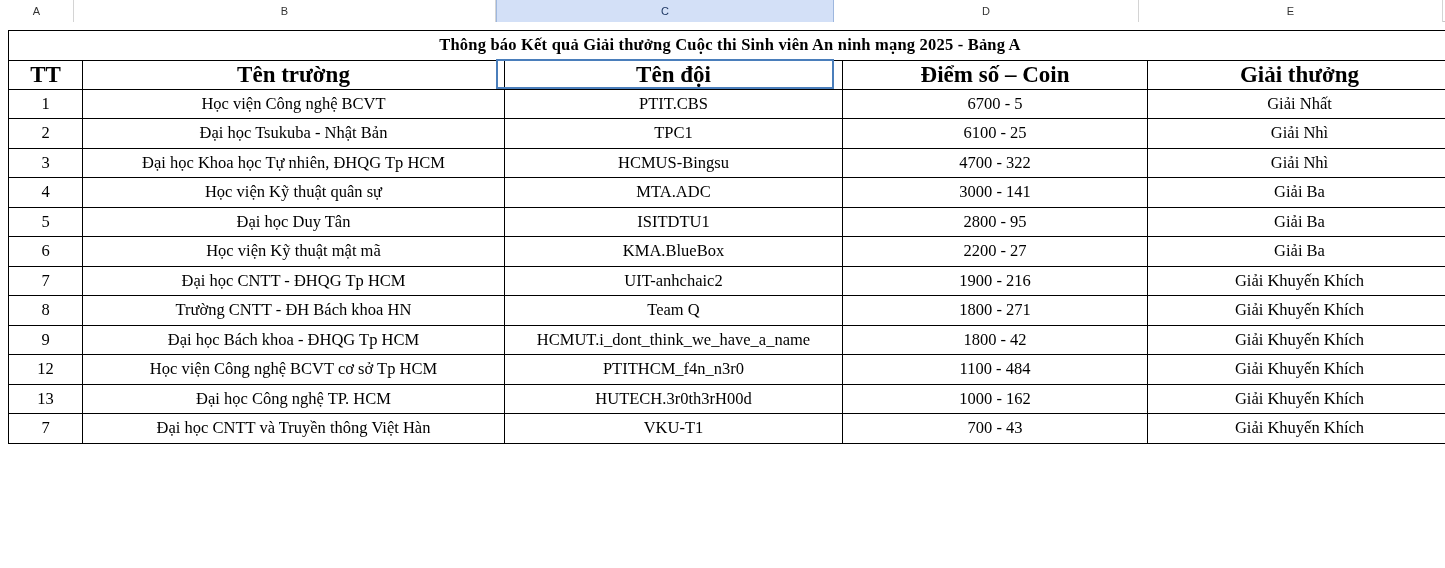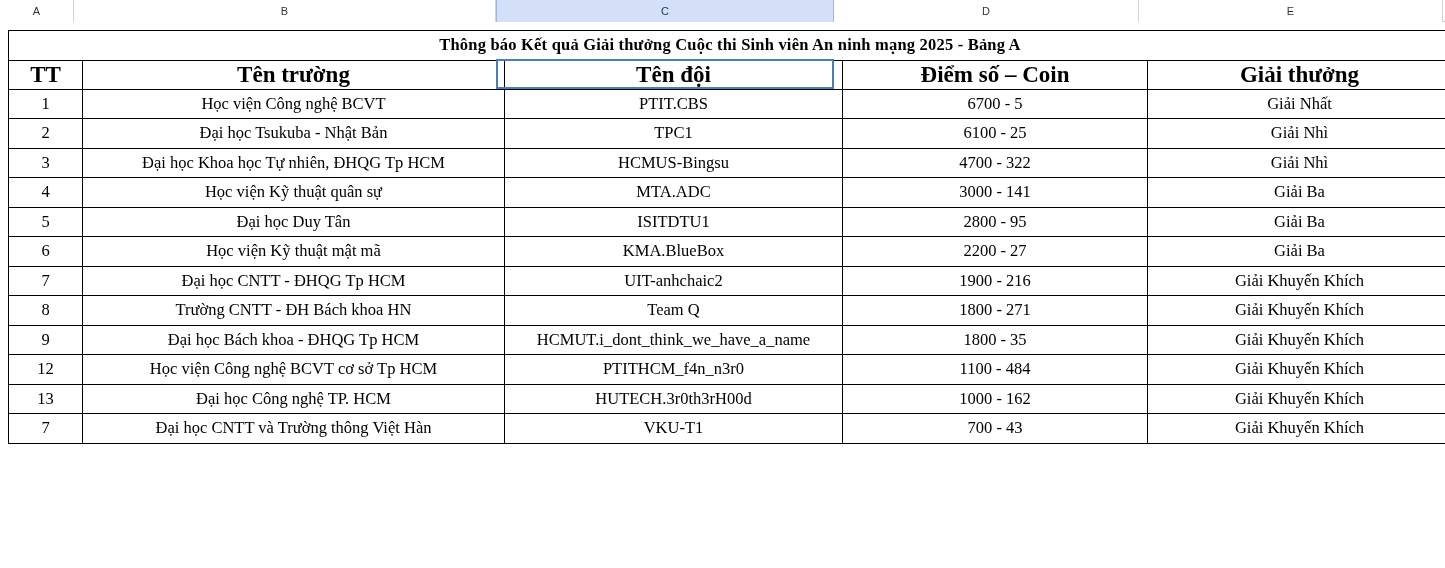--- a/index.html
+++ b/index.html
@@ -192,40 +192,40 @@
           <td>8</td>
           <td>Trường CNTT - ĐH Bách khoa HN</td>
           <td>Team Q</td>
           <td>1800 - 271</td>
           <td>Giải Khuyến Khích</td>
         </tr>
         <tr>
           <td>9</td>
           <td>Đại học Bách khoa - ĐHQG Tp HCM</td>
           <td>HCMUT.i_dont_think_we_have_a_name</td>
-          <td>1800 - 35</td>
+          <td>1800 - 42</td>
           <td>Giải Khuyến Khích</td>
         </tr>
         <tr>
           <td>12</td>
           <td>Học viện Công nghệ BCVT cơ sở Tp HCM</td>
           <td>PTITHCM_f4n_n3r0</td>
           <td>1100 - 484</td>
           <td>Giải Khuyến Khích</td>
         </tr>
         <tr>
           <td>13</td>
           <td>Đại học Công nghệ TP. HCM</td>
           <td>HUTECH.3r0th3rH00d</td>
           <td>1000 - 162</td>
           <td>Giải Khuyến Khích</td>
         </tr>
         <tr>
           <td>7</td>
-          <td>Đại học CNTT và Trường thông Việt Hàn</td>
+          <td>Đại học CNTT và Truyền thông Việt Hàn</td>
           <td>VKU-T1</td>
           <td>700 - 43</td>
           <td>Giải Khuyến Khích</td>
         </tr>
       </tbody>
   </table>
   <div id="selcell" style="border-color: rgb(74, 126, 187);"></div>
 </div>
 
 </body></html>

